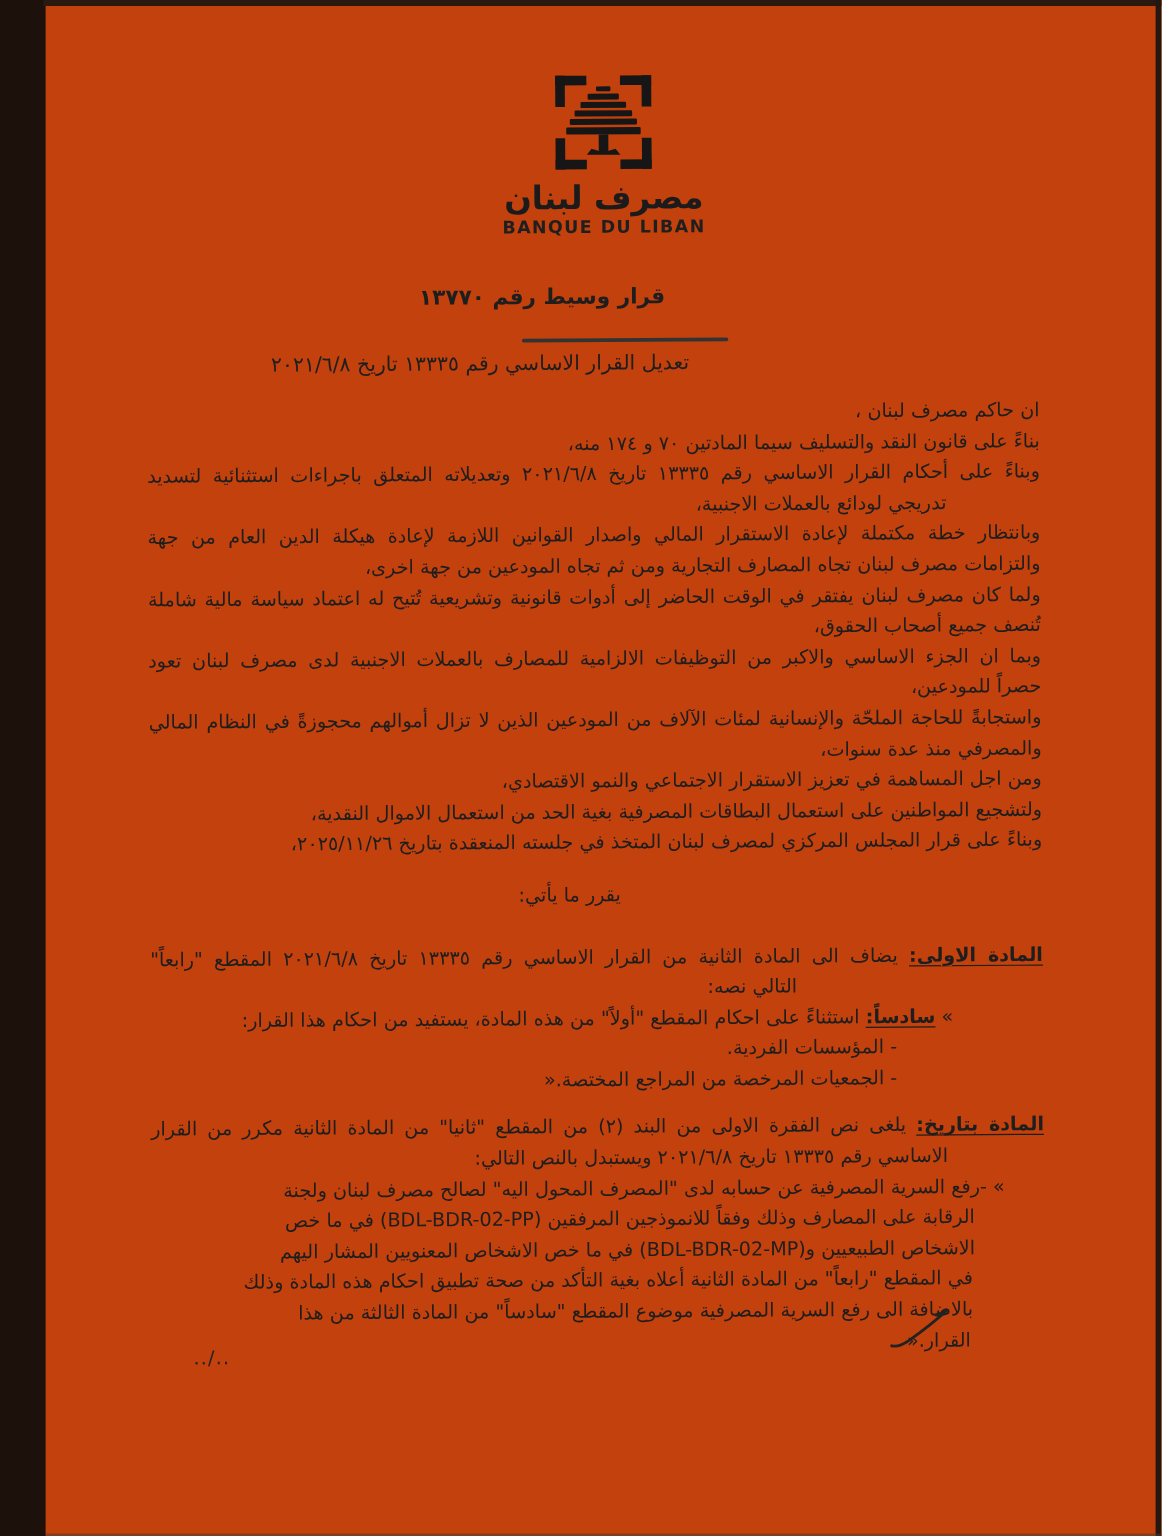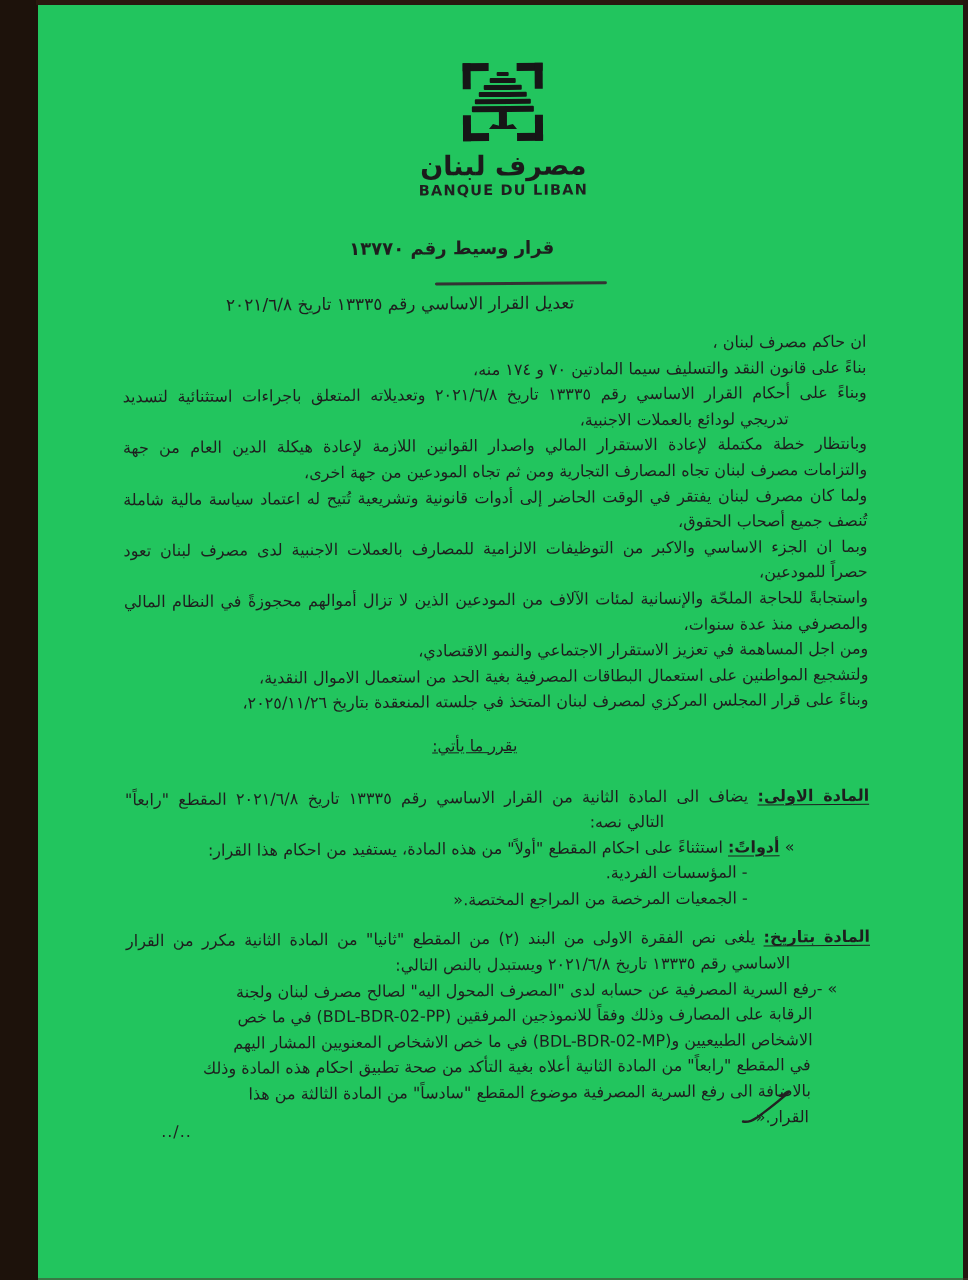--- a/index.html
+++ b/index.html
@@ -1,18 +1,18 @@
 <!DOCTYPE html>
 <html lang="ar"><head>
 <meta charset="utf-8">
 <style>
   html,body{margin:0;padding:0;}
   body{width:968px;height:1280px;overflow:hidden;background:#fcfaf7;
        font-family:"DejaVu Sans",sans-serif;color:#1e1e1e;}
-  .stage{position:relative;width:968px;height:1280px;background:#22c55e;}
+  .stage{position:relative;width:968px;height:1280px;background:#c2410c;}
   .band-left{position:absolute;left:0;top:0;width:38px;height:1280px;background:#1d120b;}
   .band-top{position:absolute;left:36px;top:0;width:932px;height:5px;background:#29190f;}
   .band-right{position:absolute;right:0;top:0;width:5px;height:1280px;background:#241710;}
   .band-bottom{position:absolute;left:38px;bottom:0;width:930px;height:2px;background:#4a3b30;opacity:.55;}
   .tilt{position:absolute;left:0;top:0;width:968px;height:1280px;
         transform:rotate(-0.35deg);transform-origin:500px 620px;}
   
   .logo-wrap{position:absolute;top:58px;left:50%;transform:translateX(-50%) translateX(22px);
              text-align:center;width:420px;}
   .logo-frame{display:block;margin:0 auto;}
@@ -34,21 +34,21 @@
   .j{text-align:justify;text-align-last:justify;}
   .c{text-align:center;}
   .u{text-decoration:underline;text-underline-offset:3px;text-decoration-thickness:1.4px;font-weight:bold;}
   .ind78{margin-right:78px;}  .ind205{margin-right:205px;} .ind75{margin-right:75px;}
   .ind122{margin-right:122px;} .ind80{margin-right:80px;}  .ind33{margin-right:33px;margin-left:30px;}
   .ind58{margin-right:58px;margin-left:62px;} .ind60{margin-right:60px;margin-left:62px;}
   .ind62{margin-right:62px;}
   .gap-decree{margin-top:18px;}
   .gap-art1{margin-top:26px;}
   .gap-art2{margin-top:14px;}
-  .decree-shift{transform:translateX(-22px);text-decoration:underline;}
+  .decree-shift{transform:translateX(-22px);}
   
   .hand-mark{position:absolute;left:735px;top:1086px;}
   .cont-mark{position:absolute;left:158px;top:1120px;direction:ltr;font-size:16px;
              letter-spacing:1px;color:#222;}
 </style>
 </head>
 <body>
 
 <div class="stage">
   <div class="band-left"></div>
@@ -112,21 +112,21 @@
 
       <div class="ln c gap-decree">
         <span class="decree-shift" style="display:inline-block">يقرر ما يأتي:</span>
       </div>
 
       <div class="ln j gap-art1">
         <span class="u">المادة الاولى:</span><span> يضاف الى المادة الثانية من القرار الاساسي رقم ١٣٣٣٥ تاريخ ٢٠٢١/٦/٨ المقطع "رابعاً"</span>
       </div>
       <div class="ln ind205">التالي نصه:</div>
       <div class="ln ind75">
-        <span>» </span><span class="u">أدواتً:</span><span> استثناءً على احكام المقطع "أولاً" من هذه المادة، يستفيد من احكام هذا القرار:</span>
+        <span>» </span><span class="u">سادساً:</span><span> استثناءً على احكام المقطع "أولاً" من هذه المادة، يستفيد من احكام هذا القرار:</span>
       </div>
       <div class="ln ind122">- المؤسسات الفردية.</div>
       <div class="ln ind122">- الجمعيات المرخصة من المراجع المختصة.«</div>
 
       <div class="ln j gap-art2">
         <span class="u">المادة بتاريخ:</span><span> يلغى نص الفقرة الاولى من البند (٢) من المقطع "ثانيا" من المادة الثانية مكرر من القرار</span>
       </div>
       <div class="ln ind80">الاساسي رقم ١٣٣٣٥ تاريخ ٢٠٢١/٦/٨ ويستبدل بالنص التالي:</div>
       <div class="ln ind33">» -رفع السرية المصرفية عن حسابه لدى "المصرف المحول اليه" لصالح مصرف لبنان ولجنة</div>
       <div class="ln ind58">الرقابة على المصارف وذلك وفقاً للانموذجين المرفقين (BDL-BDR-02-PP) في ما خص</div>

